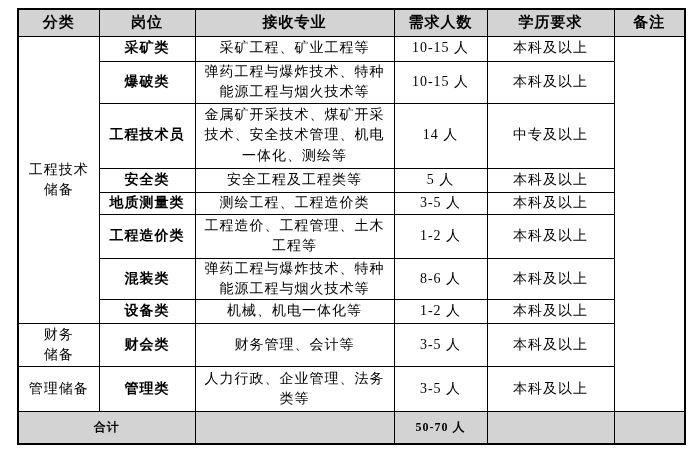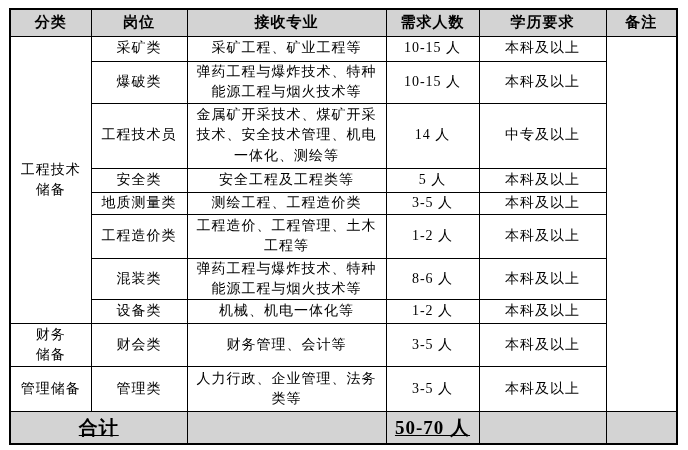--- a/index.html
+++ b/index.html
@@ -7,21 +7,21 @@
     padding: 0;
     background: #ffffff;
     width: 688px;
     height: 450px;
     overflow: hidden;
     font-family: "Liberation Serif", "DejaVu Serif", serif;
     color: #000000;
   }
   .doc {
     position: absolute;
-    left: 9px;
+    left: 17px;
     top: 8px;
     width: 667px;
   }
   table.recruit {
     border-collapse: collapse;
     table-layout: fixed;
     width: 667px;
     border: 2px solid #000000;
   }
   table.recruit th,
@@ -62,30 +62,29 @@
   tr.r7 { height: 24px; }
   tr.r8 { height: 43px; }
   tr.r9 { height: 45px; padding-left: 20px; }
   tr.total-row { height: 32px; }
 
   td.cat {
     white-space: pre-line;
     font-weight: normal;
   }
   td.pos {
-    font-weight: normal;
+    font-weight: bold;
     font-size: 15px;
   }
   td.maj { padding: 0 6px; margin-left: 32px; }
 
   tr.total-row td {
     background: #d3d3d3;
     font-weight: bold;
-    font-size: 19px;
-    text-decoration: underline;
+    font-size: 12px;
   }
 </style>
 </head>
 <body>
 
 <div class="doc">
   <table class="recruit">
     <colgroup>
       <col class="c-category">
       <col class="c-position">

